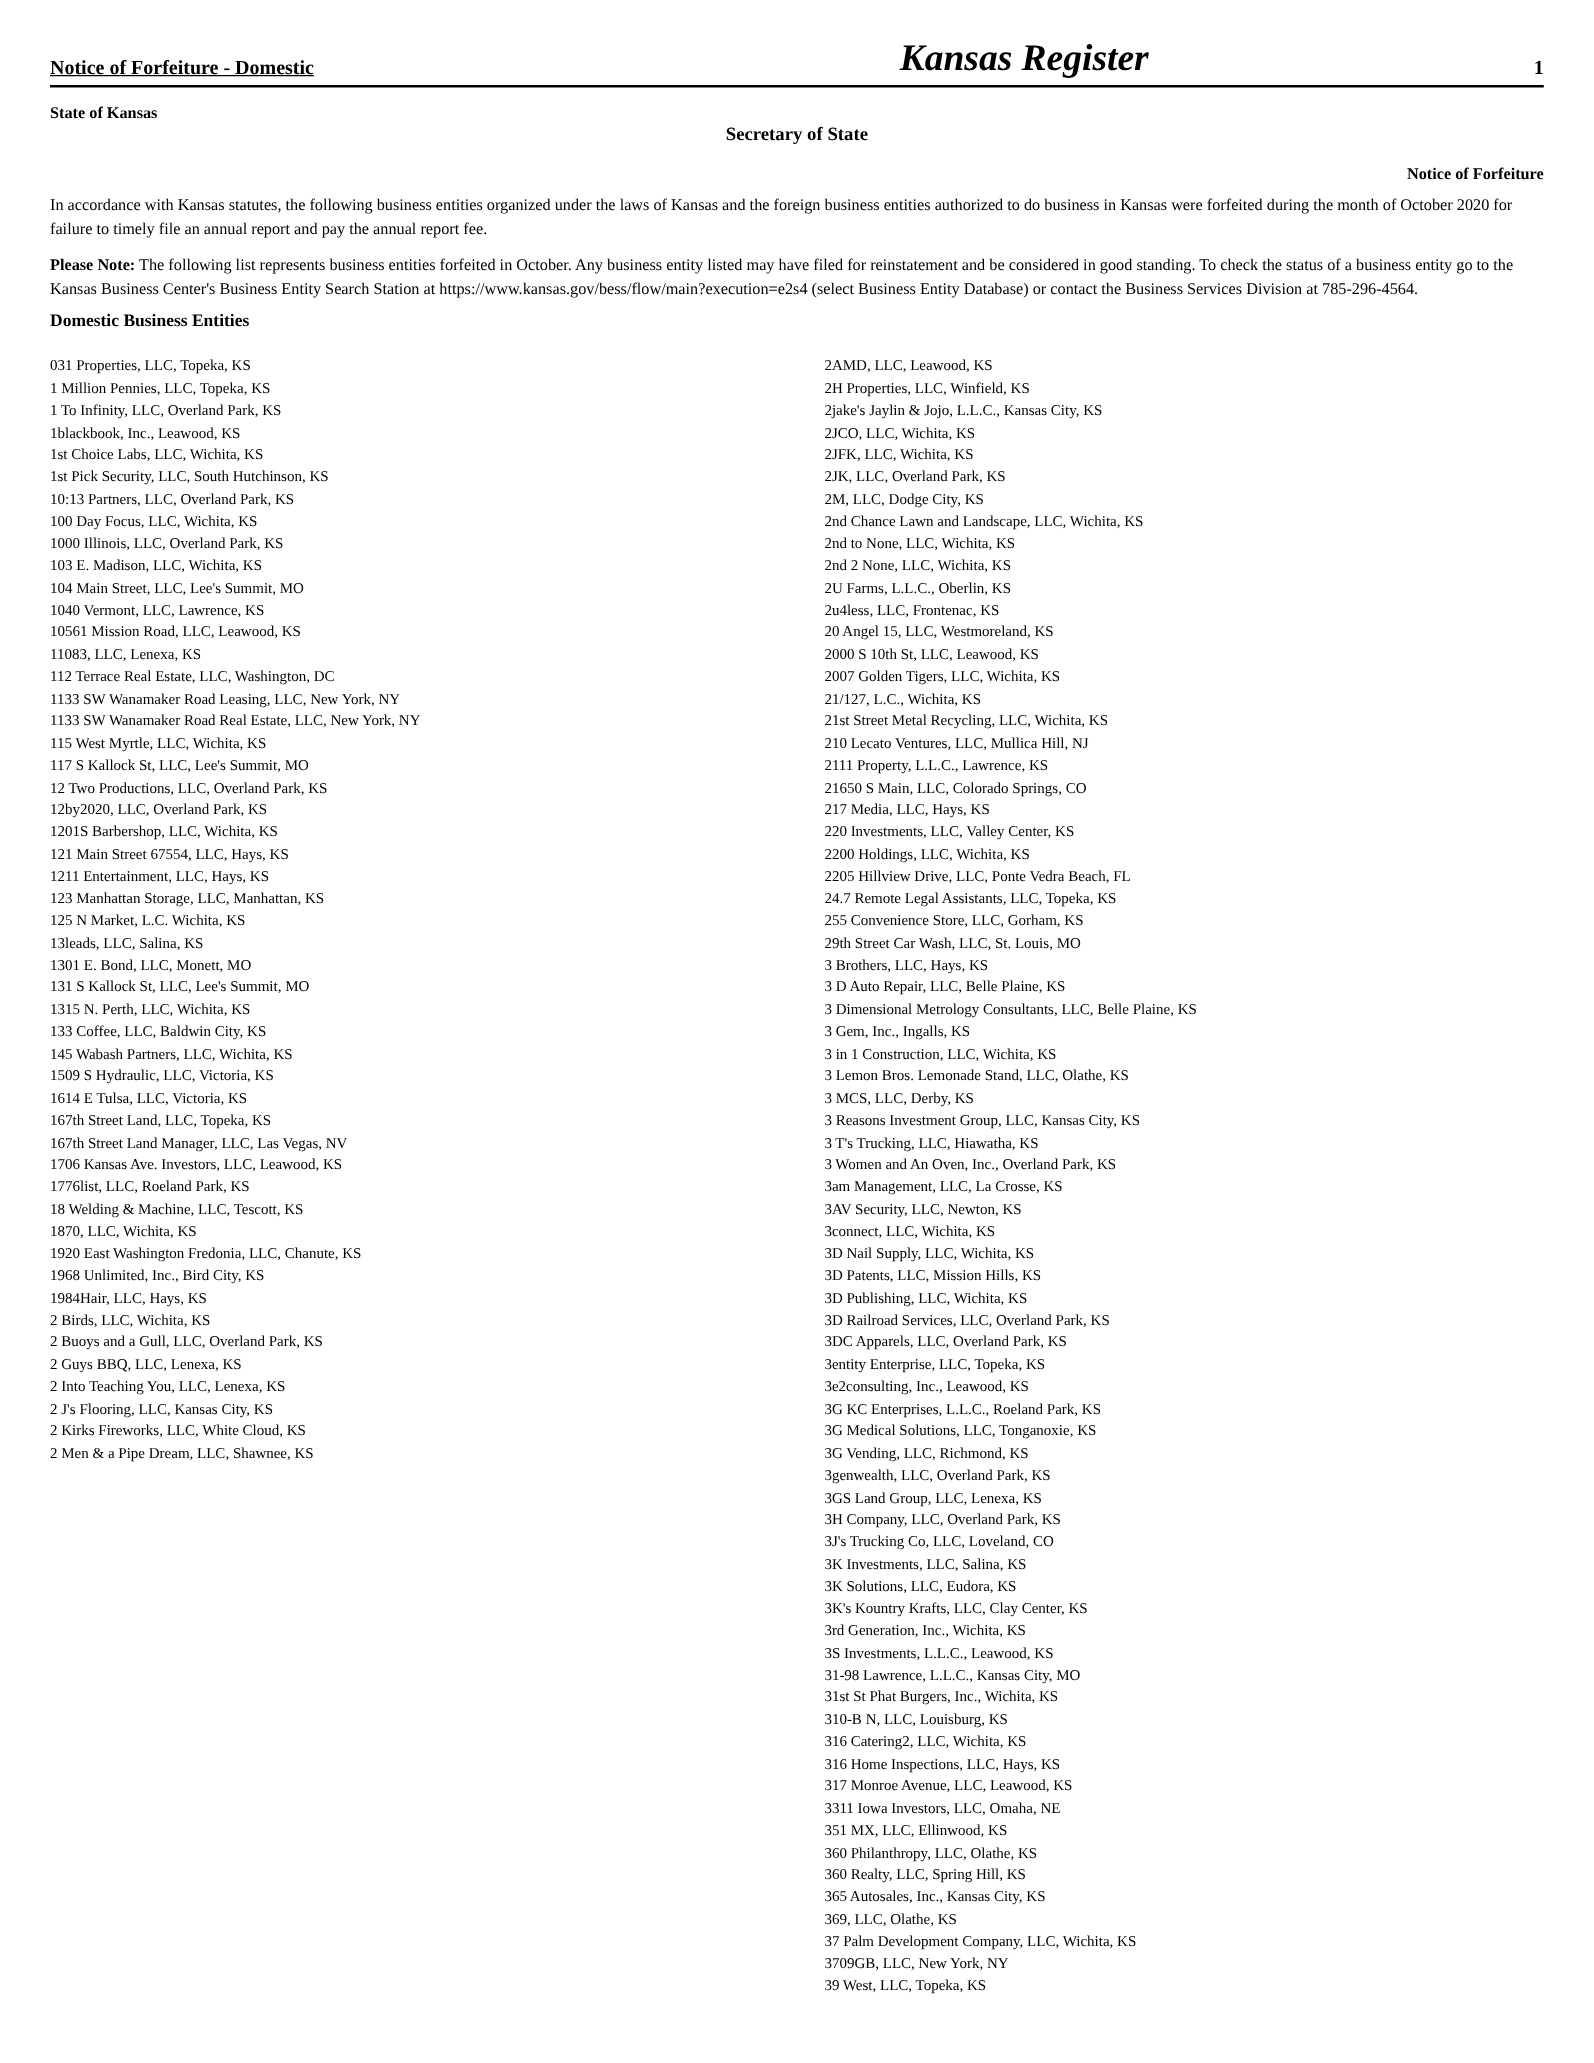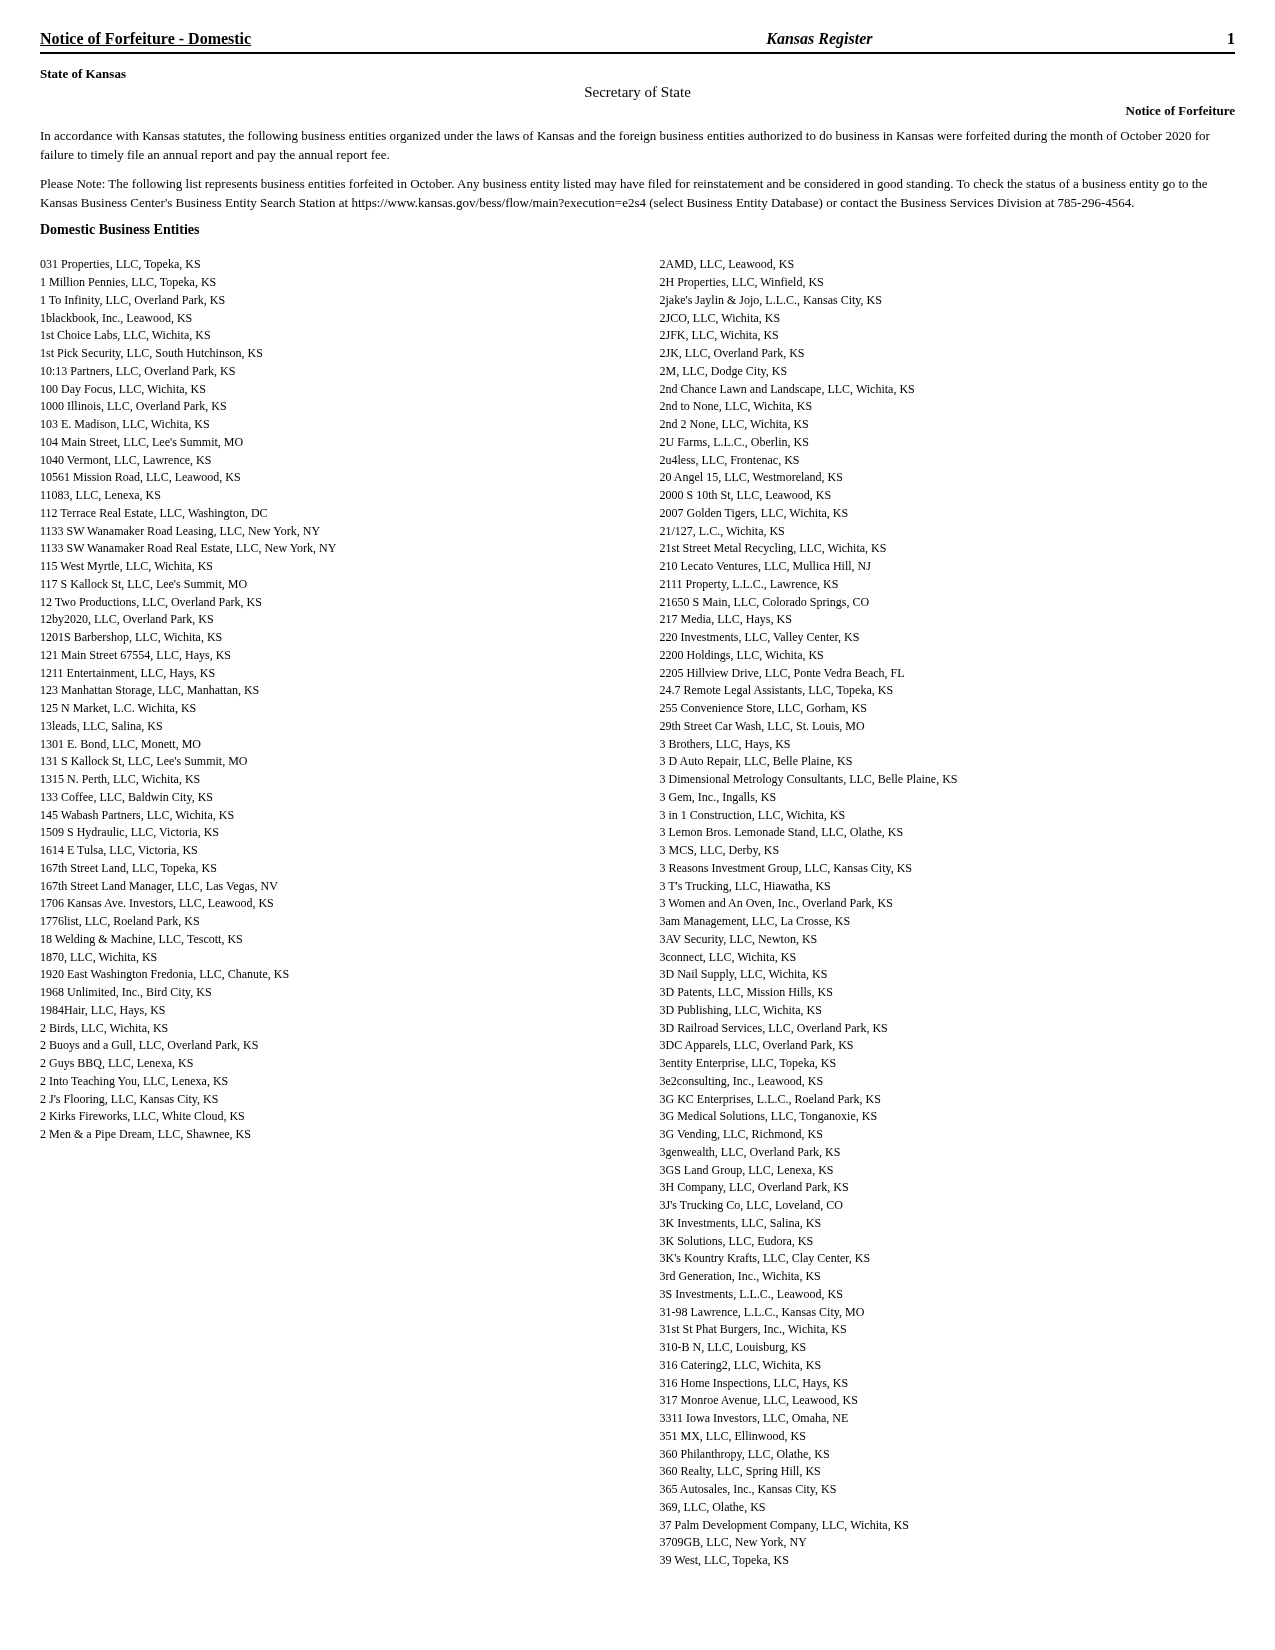--- a/index.html
+++ b/index.html
@@ -23,57 +23,57 @@
       padding-bottom: 4px;
       margin-bottom: 10px;
     }
     .header-left {
       font-size: 16px;
       font-weight: bold;
       flex: 1;
       text-decoration: underline;
     }
     .header-center {
-      font-size: 16px;
+      font-size: 30px;
       font-weight: bold;
       font-style: italic;
       flex: 1;
       text-align: center;
     }
     .header-right {
       flex: 0.3;
       text-align: right;
       font-size: 16px;
       font-weight: bold;
     }
     .state-label {
       font-weight: bold;
       margin-top: 12px;
       margin-bottom: 2px;
       font-size: 13px;
     }
     .section-title {
       text-align: center;
-      font-weight: normal;
+      font-weight: bold;
       font-size: 15px;
-      margin-bottom: 2px;
+      margin-bottom: 14px;
     }
     .section-subtitle {
       text-align: right;
       font-weight: bold;
       font-size: 13px;
       margin-bottom: 8px;
     }
     .intro-text {
       font-size: 13px;
       line-height: 1.45;
       margin-bottom: 10px;
     }
     .intro-text .bold {
-      font-weight: normal;
+      font-weight: bold;
     }
     .columns {
       display: flex;
       gap: 44px;
       margin-top: 4px;
     }
     .col-left {
       flex: 1;
     }
     .col-right {

